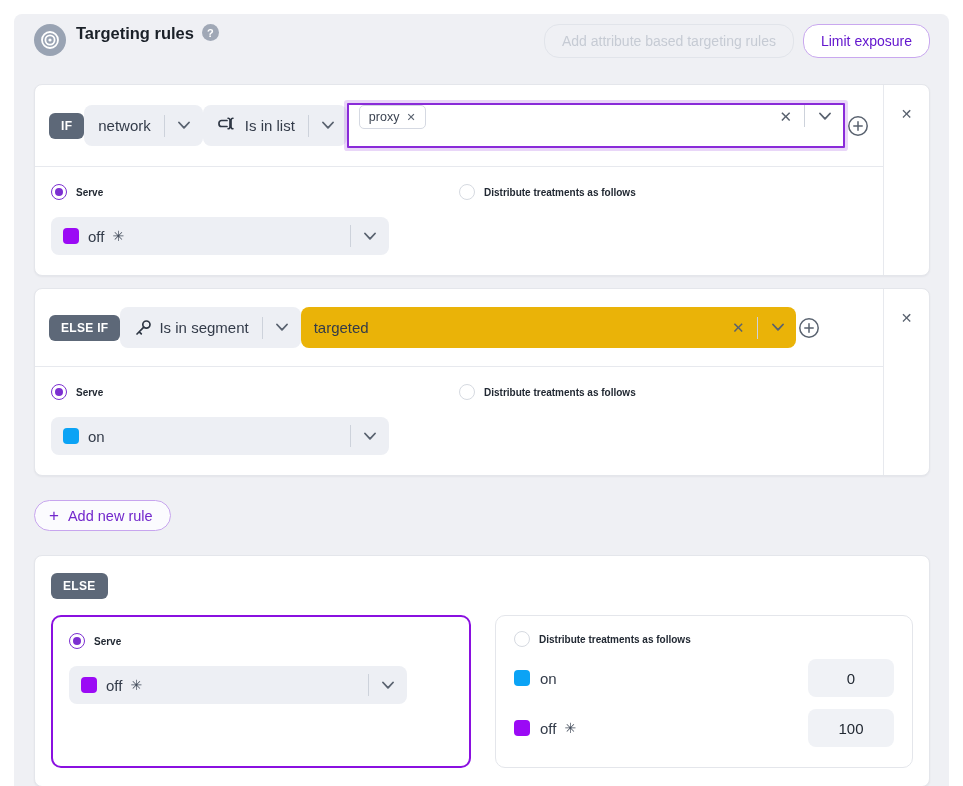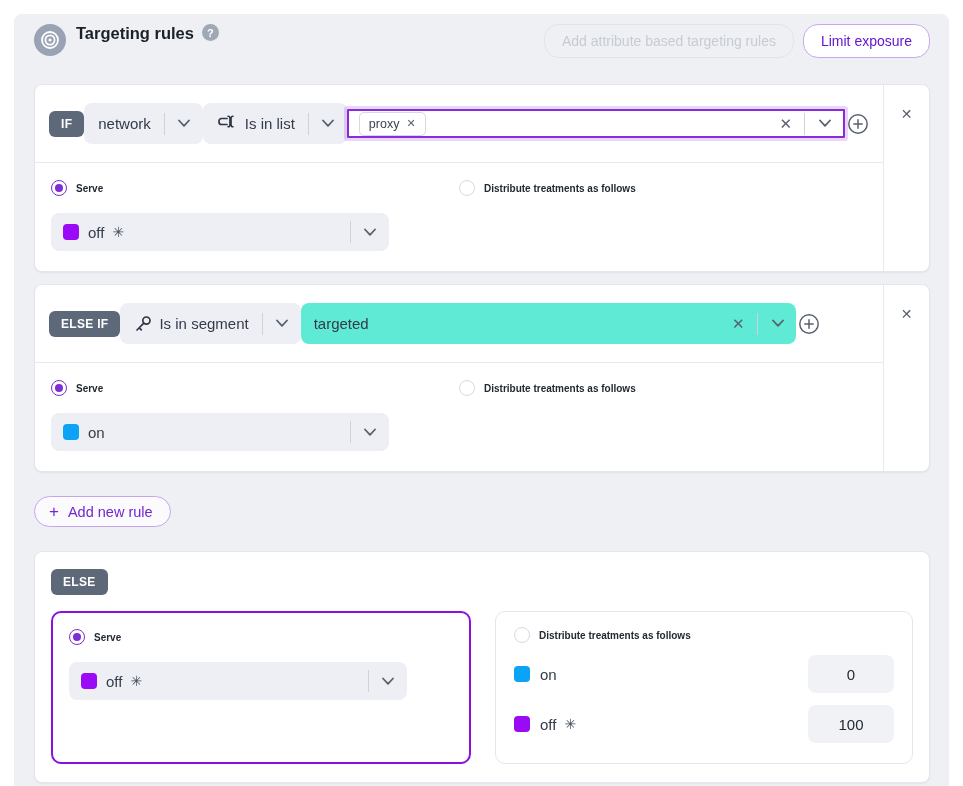--- a/index.html
+++ b/index.html
@@ -58,38 +58,38 @@
     display: flex; align-items: center; background: #edeff4; border-radius: 8px;
     height: 41px; padding-left: 14px; font-size: 15px; color: #333b49; cursor: pointer;
     flex: none;
   }
   .sel .lbl { white-space: nowrap; }
   .sel .vdiv { width: 1px; height: 22px; background: #cdd2db; margin-left: 13px; }
   .sel .chev { padding: 0 13px; display: flex; align-items: center; }
   .sel .micon { margin-right: 7px; display: flex; align-items: center; }
   
   .mselect {
-    flex: 1; display: flex; align-items: center; height: 29px; background: #fff;
+    flex: 1; display: flex; align-items: flex-start; height: 45px; background: #fff;
     border: 2px solid #8a2bd9; border-radius: 1px;
     box-shadow: 0 0 0 3px rgba(154, 70, 224, .22);
     padding: 0 4px 0 10px; cursor: text;
   }
   .chip {
     display: inline-flex; align-items: center; gap: 7px; border: 1px solid #d5d9e2;
     border-radius: 5px; padding: 4px 9px; font-size: 12.5px; color: #3c4452; background: #fff;
   }
   .chip .xicon { font-size: 11px; }
   .mselect .controls, .gsel .controls { margin-left: auto; display: flex; align-items: center; }
   .controls .xicon { padding: 0 6px; font-size: 15px; }
   .controls .vdiv { width: 1px; height: 22px; background: #cdd2db; margin: 0 6px; }
   .controls .chev { padding: 0 8px; display: flex; cursor: pointer; }
   
   .gsel {
     width: 495px; display: flex; align-items: center; height: 41px;
-    background: #5eead4; border-radius: 8px; padding: 0 4px 0 13px; font-size: 15px;
+    background: #eab308; border-radius: 8px; padding: 0 4px 0 13px; font-size: 15px;
     color: #333b49; cursor: text; flex: none;
   }
   .plus-circle { display: flex; align-items: center; cursor: pointer; flex: none; margin-left: 2px; }
   
   .serve-sec { border-top: 1px solid #e7e9ee; padding: 17px 16px 20px; }
   .serve-row { display: flex; }
   .serve-opt { width: 50%; display: flex; align-items: center; gap: 9px; cursor: pointer; }
   .opt-label { font-size: 10px; font-weight: 700; color: #222933; }
   .radio { width: 16px; height: 16px; border-radius: 50%; flex: none; position: relative; background: #fff; }
   .radio.on { border: 1.5px solid #7c2fd1; }

